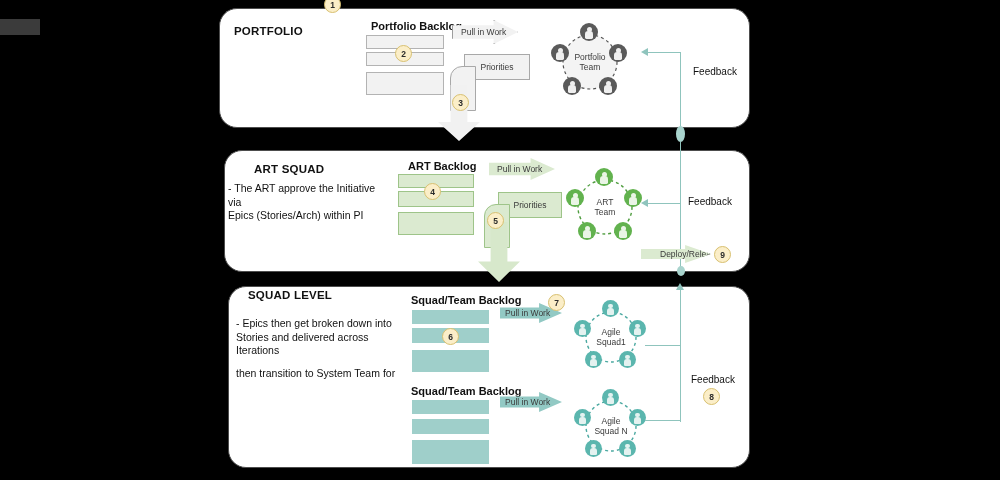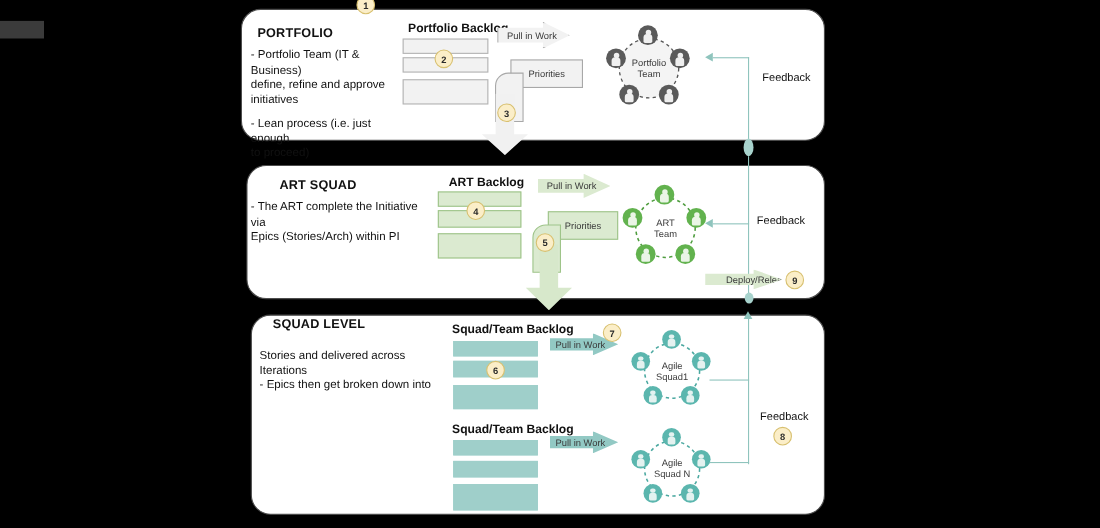--- a/index.html
+++ b/index.html
@@ -130,28 +130,20 @@
 </head>
 <body>
 
 <div id="stage">
 
   <div class="corner-stub"></div>
 
   <div class="panel" id="panel-portfolio"></div>
 
   <div class="lvl-title" style="left:234px;top:25px;">PORTFOLIO</div>
-  <div class="lvl-body" style="left:228px;top:44px;width:135px;">
-    <div>- Portfolio Team (IT &amp; Business)</div>
-    <div>define, refine and approve</div>
-    <div>initiatives</div>
-    <div style="height:8px;"></div>
-    <div>- Lean process (i.e. just enough</div>
-    <div>to proceed)</div>
-  </div>
 
   <div class="backlog-title" style="left:371px;top:20px;">Portfolio Backlog</div>
   <div class="bk-box bk-gray" style="left:366px;top:35px;width:78px;height:14px;"></div>
   <div class="bk-box bk-gray" style="left:366px;top:52px;width:78px;height:14px;"></div>
   <div class="bk-box bk-gray" style="left:366px;top:72px;width:78px;height:23px;"></div>
 
   <div class="blockarrow ba-gray" style="left:452px;top:20px;width:66px;height:24px;">
     <span>Pull in Work</span>
   </div>
 
@@ -197,21 +189,21 @@
   <div class="fb-label" style="left:693px;top:66px;">Feedback</div>
   <div class="line-h" style="left:648px;top:52px;width:33px;"></div>
   <div class="arrowhead ah-left" style="left:641px;top:48px;"></div>
   <div class="line-v" style="left:680px;top:52px;height:80px;"></div>
   <div class="conn-oval" style="left:676px;top:126px;width:9px;height:16px;"></div>
 
   <div class="panel" id="panel-art"></div>
 
   <div class="lvl-title" style="left:254px;top:163px;">ART SQUAD</div>
   <div class="lvl-body" style="left:228px;top:182px;width:160px;">
-    <div>- The ART complete the Initiative via</div>
+    <div>- The ART approve the Initiative via</div>
     <div>Epics (Stories/Arch) within PI</div>
     <div style="height:9px;"></div>
   </div>
 
   <div class="backlog-title" style="left:408px;top:160px;">ART Backlog</div>
   <div class="bk-box bk-green" style="left:398px;top:174px;width:76px;height:14px;"></div>
   <div class="bk-box bk-green" style="left:398px;top:191px;width:76px;height:16px;"></div>
   <div class="bk-box bk-green" style="left:398px;top:212px;width:76px;height:23px;"></div>
 
   <div class="blockarrow ba-green" style="left:489px;top:158px;width:66px;height:22px;">
@@ -264,23 +256,24 @@
   <div class="conn-oval" style="left:677px;top:266px;width:8px;height:10px;"></div>
 
   <div class="blockarrow ba-green" style="left:641px;top:245px;width:70px;height:18px;">
     <span style="padding-left:19px;">Deploy/Release</span>
   </div>
 
   <div class="panel" id="panel-squad"></div>
 
   <div class="lvl-title" style="left:248px;top:289px;">SQUAD LEVEL</div>
   <div class="lvl-body" style="left:236px;top:317px;width:172px;">
+    <div>- Epics then get broken down into</div>
     <div>Stories and delivered across Iterations</div>
-    <div>- Epics then get broken down into</div>
     <div style="height:9px;"></div>
+    <div>then transition to System Team for</div>
   </div>
 
   <div class="backlog-title" style="left:411px;top:294px;">Squad/Team Backlog</div>
   <div class="bk-box bk-teal" style="left:412px;top:310px;width:77px;height:14px;"></div>
   <div class="bk-box bk-teal" style="left:412px;top:328px;width:77px;height:15px;"></div>
   <div class="bk-box bk-teal" style="left:412px;top:350px;width:77px;height:22px;"></div>
 
   <div class="blockarrow ba-teal" style="left:500px;top:303px;width:62px;height:20px;">
     <span style="padding-left:5px;">Pull in Work</span>
   </div>

